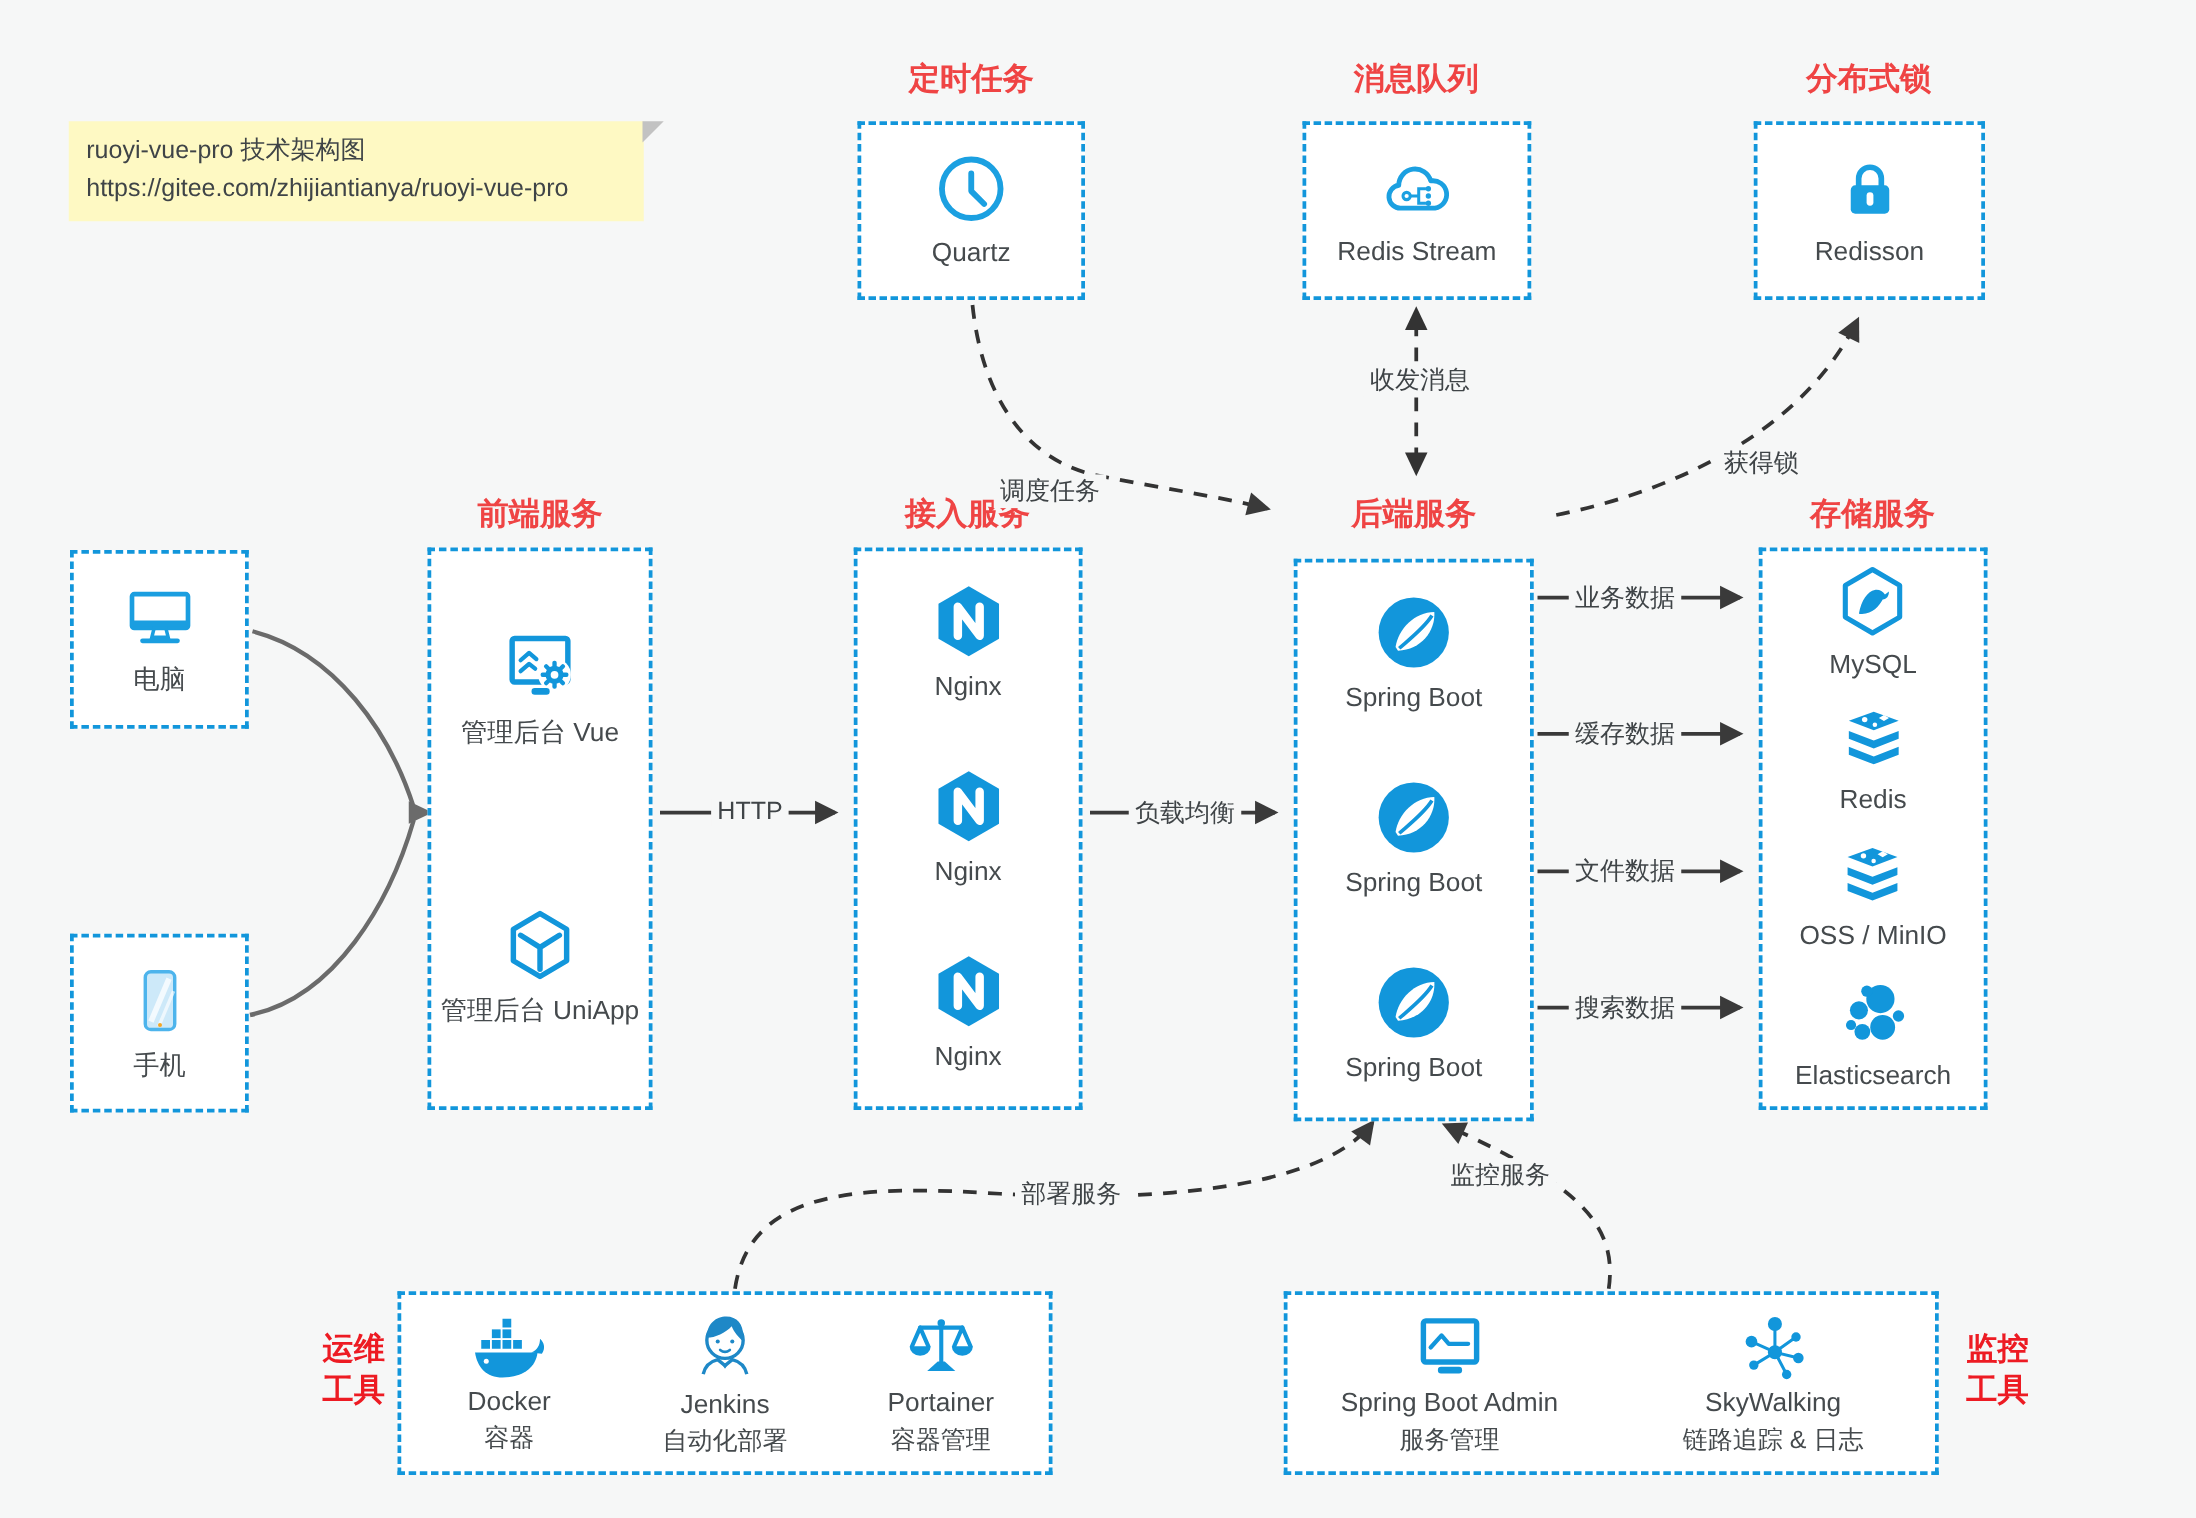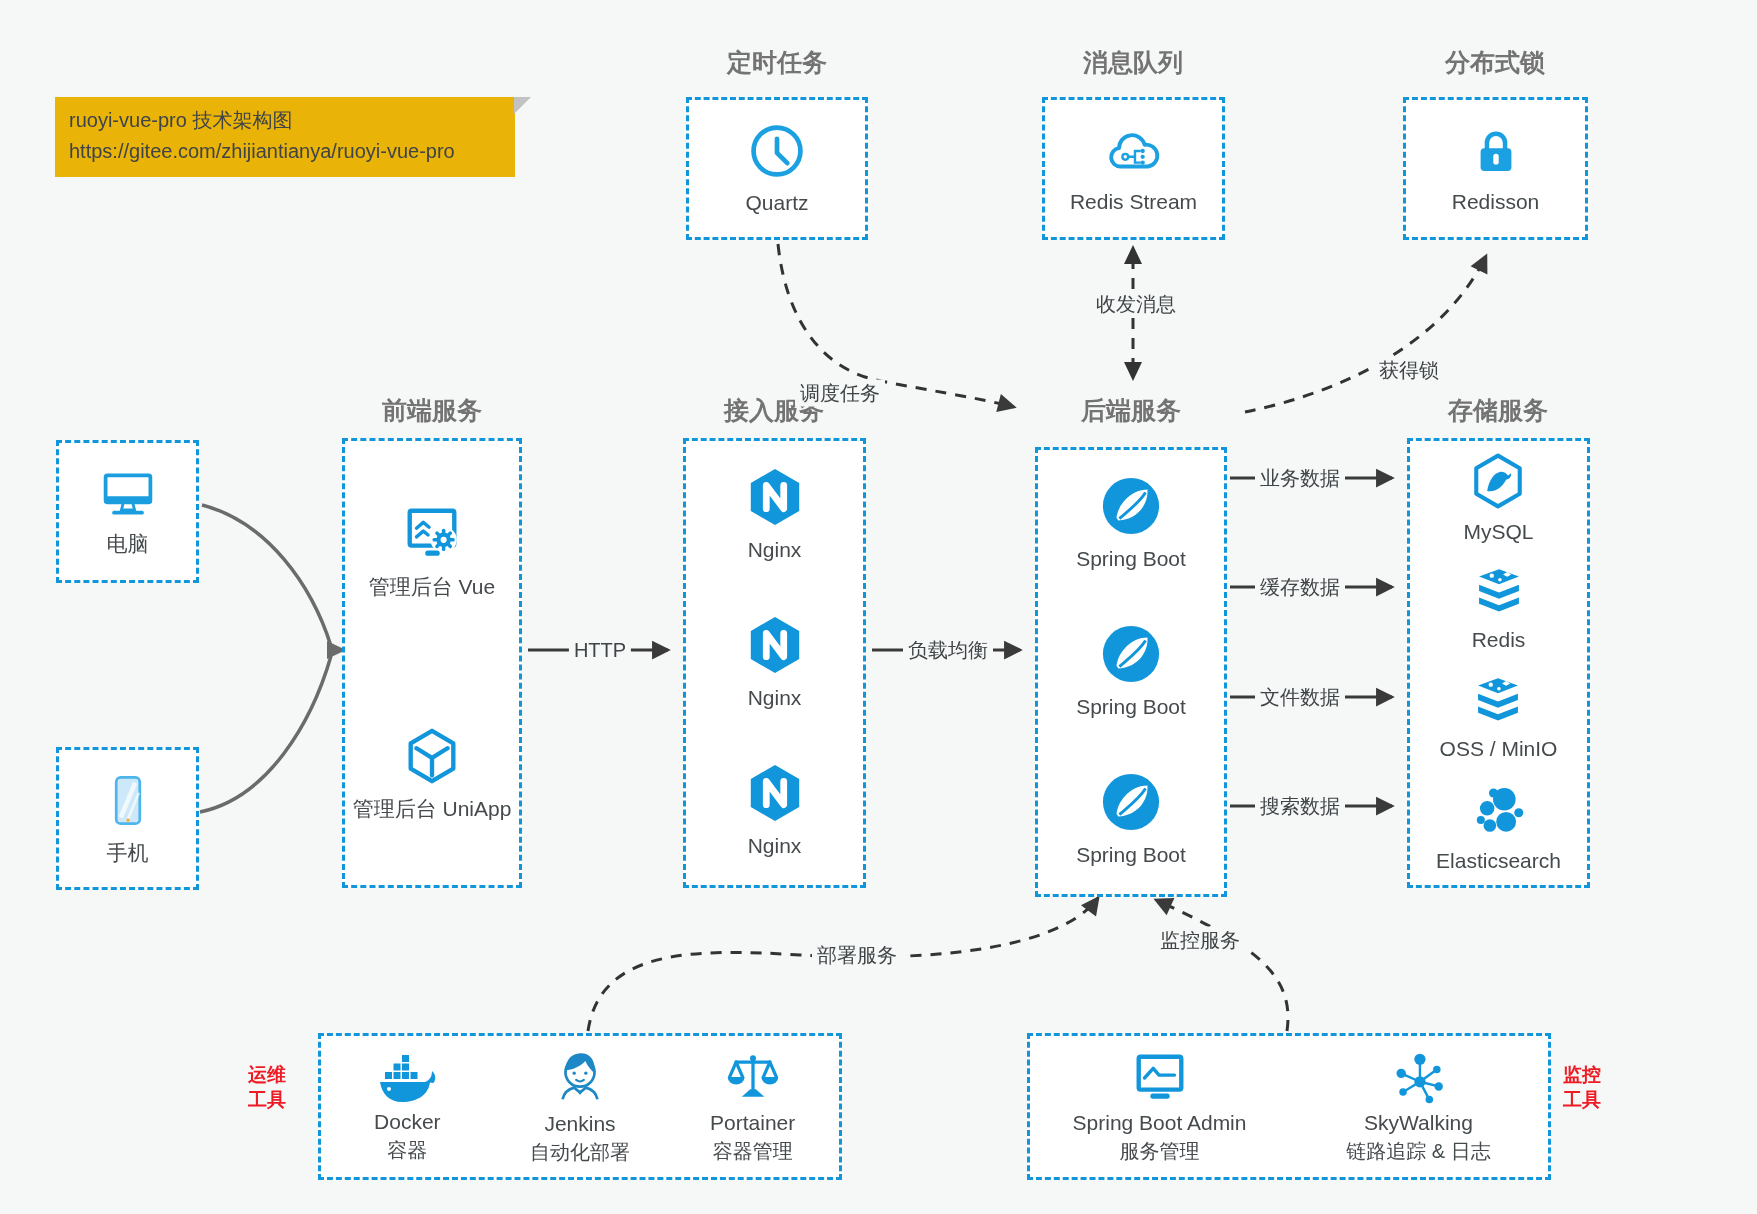--- a/index.html
+++ b/index.html
@@ -7,27 +7,27 @@
           font-family:"Liberation Sans","DejaVu Sans",sans-serif;overflow:hidden;}
   .svg-layer{position:absolute;left:0;top:0;width:1757px;height:1214px;}
   .dash-box{position:absolute;background:#fff;border:3px dashed #1296db;box-sizing:border-box;}
   .col{display:flex;flex-direction:column;align-items:center;justify-content:space-around;}
   .row{display:flex;flex-direction:row;align-items:center;justify-content:space-around;}
   .item{display:flex;flex-direction:column;align-items:center;gap:9px;}
   .item .lbl{font-size:21px;color:#454a4d;white-space:nowrap;text-align:center;line-height:1.25;}
   .tool-item{display:flex;flex-direction:column;align-items:center;gap:3px;flex:1;}
   .tool-item .nm{font-size:21px;color:#454a4d;white-space:nowrap;}
   .tool-item .ds{font-size:20px;color:#454a4d;white-space:nowrap;}
-  .group-title{position:absolute;transform:translateX(-50%);color:#737373;font-size:25px;
+  .group-title{position:absolute;transform:translateX(-50%);color:#ef4444;font-size:25px;
                font-weight:bold;white-space:nowrap;}
-  .side-title{position:absolute;color:#ed1b23;font-size:19px;font-weight:bold;line-height:1.3;
-              text-align:left;white-space:nowrap;}
+  .side-title{position:absolute;color:#ed1b23;font-size:25px;font-weight:bold;line-height:1.3;
+              text-align:right;white-space:nowrap;}
   .edge-label{position:absolute;transform:translate(-50%,-50%);background:#f6f7f7;color:#3f4447;
               font-size:20px;padding:0 5px;white-space:nowrap;}
-  .note{position:absolute;left:55px;top:97px;width:432px;background:#eab308;padding:8px 14px 10px;
+  .note{position:absolute;left:55px;top:97px;width:432px;background:#fef9c3;padding:8px 14px 10px;
         font-size:20px;color:#3f4447;line-height:1.55;}
   .note::after{content:"";position:absolute;top:0;right:-16px;width:0;height:0;
                border-top:17px solid #c2c2c2;border-right:17px solid transparent;}
   .icon svg{display:block;}
 </style>
 </head>
 <body>
 
 <div class="canvas">
 

